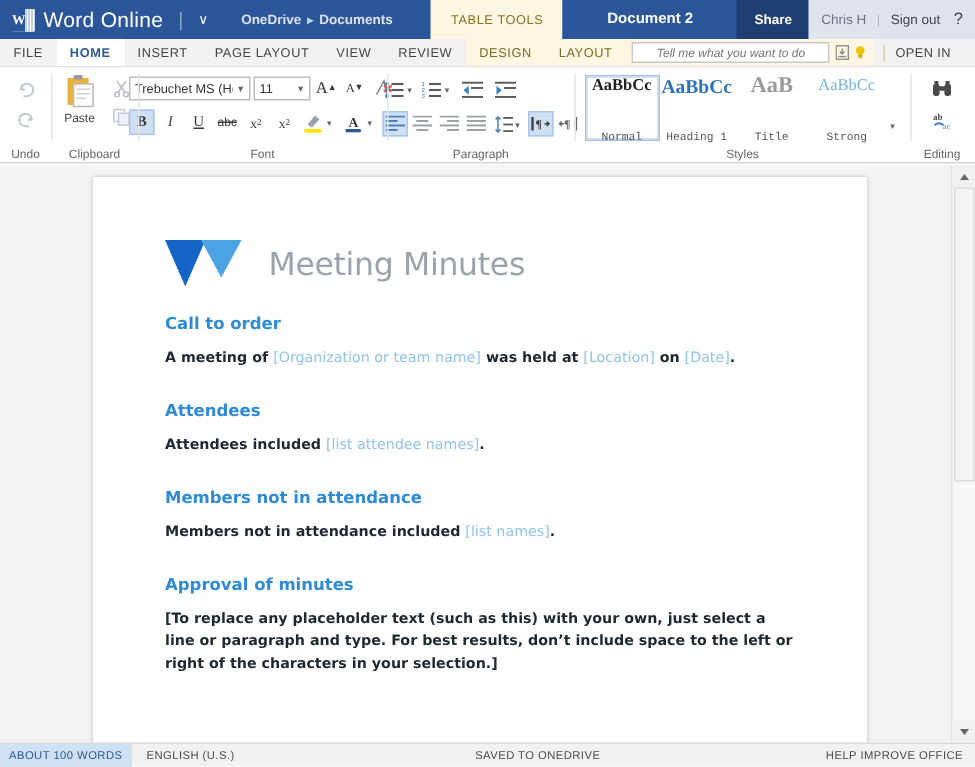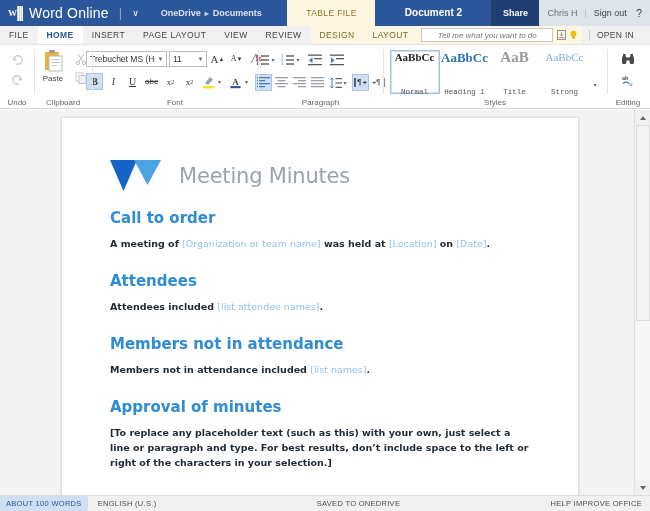--- a/index.html
+++ b/index.html
@@ -289,21 +289,21 @@
   }
   .doc-header { display:flex; align-items:center; gap: 11px; margin-bottom: 18px; }
   .doc-logo { width: 58px; height: 31px; display:block; }
   .doc-title {
     font-size: 21px; color: #9aa3ad;
     font-family: "DejaVu Sans", sans-serif;
     font-weight: 400;
     letter-spacing: -.2px;
   }
   .doc-h1 {
-    font-size: 15px;
+    font-size: 11px;
     color: #2e8bd6;
     font-weight: bold;
     font-family: "DejaVu Sans", sans-serif;
     margin-bottom: 9px;
     margin-top: 21px;
   }
   .doc-h1.first { margin-top: 0; }
   .doc-p {
     font-size: 9.5px;
     color: #1f2933;
@@ -370,21 +370,21 @@
     <div class="tb-title">Word Online</div>
     <div class="tb-divider">|</div>
     <div class="tb-caret">∨</div>
   </div>
   <div class="tb-breadcrumb">
     <span class="crumb">OneDrive</span>
     <span class="sep">▸</span>
     <span class="crumb">Documents</span>
   </div>
   <div class="tb-spacer"></div>
-  <div class="tb-tabgroup">TABLE FILE</div>
+  <div class="tb-tabgroup">TABLE TOOLS</div>
   <div class="tb-doctab">Document 2</div>
   <div class="tb-share">Share</div>
   <div class="tb-account">
     <span>Chris H</span>
     <span class="acct-sep">|</span>
     <span class="signout">Sign out</span>
     <span class="qmark">?</span>
   </div>
 </div>
 

